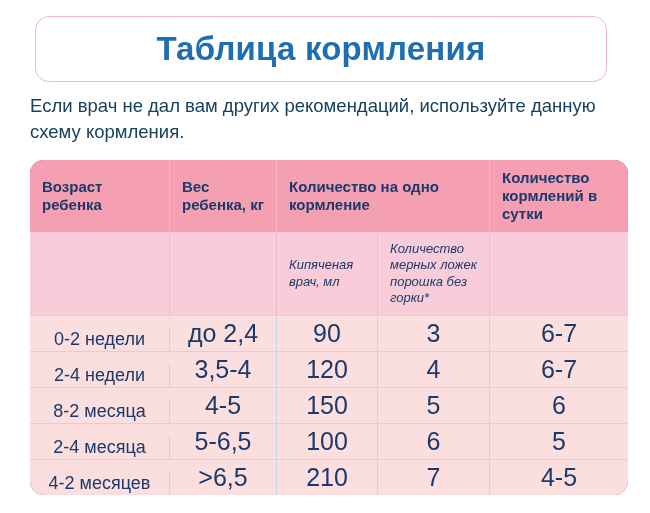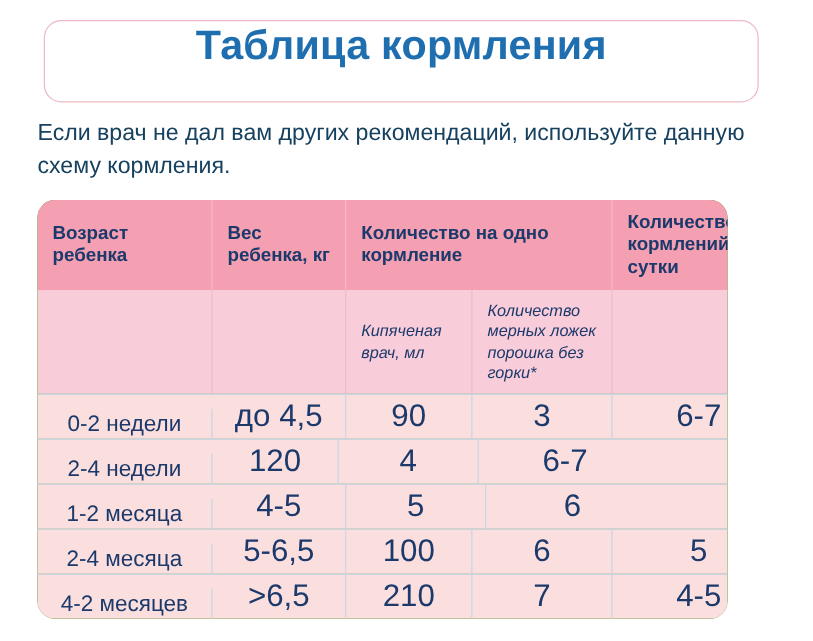--- a/index.html
+++ b/index.html
@@ -23,20 +23,21 @@
   .title-box {
     position: absolute;
     left: 35px;
     top: 16px;
     width: 572px;
     height: 66px;
     border: 1.5px solid #edb9c4;
     border-radius: 14px;
     background: #ffffff;
     display: flex;
+    align-items: center;
     justify-content: center;
   }
   .title-text {
     font-size: 33px;
     font-weight: bold;
     color: #1f6fb0;
     letter-spacing: 0.2px;
     white-space: nowrap;
   }
 
@@ -49,24 +50,24 @@
     font-size: 18.5px;
     line-height: 1.38;
     color: #16415f;
   }
 
   
   .table-wrap {
     position: absolute;
     left: 30px;
     top: 160px;
-    width: 552px;
+    width: 598px;
     border-radius: 14px;
     overflow: hidden;
-    background: #4d7c0f;
+    background: #a21caf;
   }
 
   .thead {
     display: flex;
     background: #f49fb2;
     min-height: 72px;
   }
   .thead .cell {
     display: flex;
     align-items: center;
@@ -156,36 +157,38 @@
     <div class="subhead">
       <div class="cell c1"></div>
       <div class="cell c2"></div>
       <div class="cell c3">Кипяченая врач, мл</div>
       <div class="cell c4">Количество мерных ложек порошка без горки*</div>
       <div class="cell c5"></div>
     </div>
 
     <div class="trow">
       <div class="cell c1 age">0-2 недели</div>
-      <div class="cell c2 big">до 4,5</div>
+      <div class="cell c2 big">до 2,4</div>
       <div class="cell c3 big">90</div>
       <div class="cell c4 big">3</div>
       <div class="cell c5 big">6-7</div>
     </div>
 
     <div class="trow">
       <div class="cell c1 age">2-4 недели</div>
+      <div class="cell c2 big">3,5-4</div>
       <div class="cell c3 big">120</div>
       <div class="cell c4 big">4</div>
       <div class="cell c5 big">6-7</div>
     </div>
 
     <div class="trow">
-      <div class="cell c1 age">1-2 месяца</div>
+      <div class="cell c1 age">8-2 месяца</div>
       <div class="cell c2 big">4-5</div>
+      <div class="cell c3 big">150</div>
       <div class="cell c4 big">5</div>
       <div class="cell c5 big">6</div>
     </div>
 
     <div class="trow">
       <div class="cell c1 age">2-4 месяца</div>
       <div class="cell c2 big">5-6,5</div>
       <div class="cell c3 big">100</div>
       <div class="cell c4 big">6</div>
       <div class="cell c5 big">5</div>

